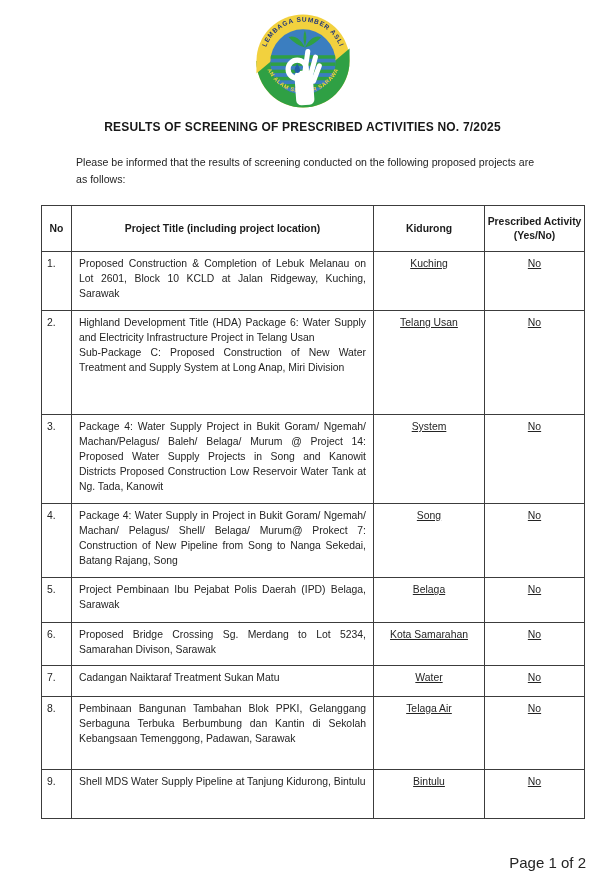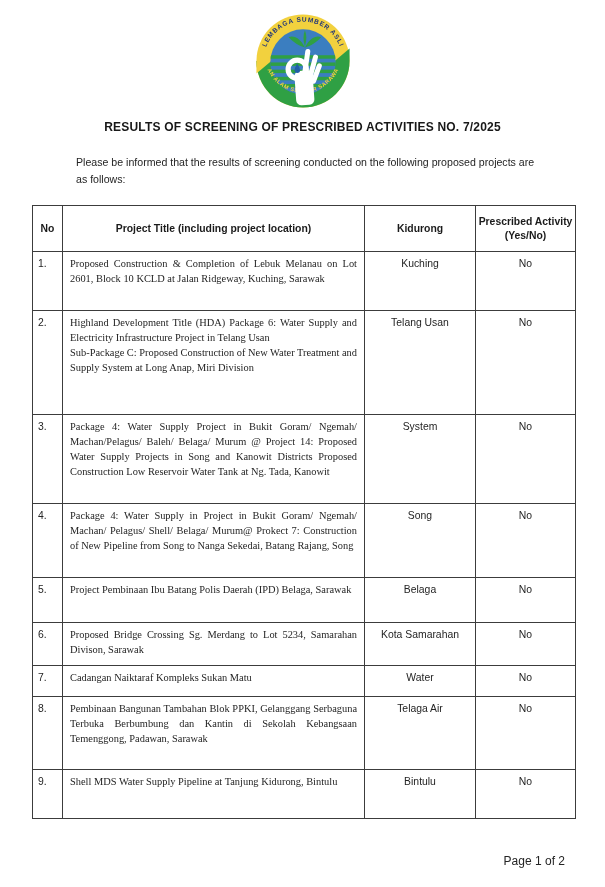--- a/index.html
+++ b/index.html
@@ -13,43 +13,43 @@
     width:96px; height:96px;
   }
   .doc-title {
     position:absolute; top:120px; left:0; width:100%;
     text-align:center; font-size:12px; font-weight:700; letter-spacing:0.2px; color:#181818;
   }
   .intro {
     position:absolute; top:154px; left:28px; width:552px;
     font-size:10.6px; line-height:1.6; color:#242424; white-space:pre-wrap;margin-left:48px;
   }
-  .tbl-wrap { position:absolute; top:205px; left:32px; width:543px; }
+  .tbl-wrap { position:absolute; top:205px; left:41px; width:543px; }
   table { border-collapse:collapse; width:100%; table-layout:fixed; font-size:10.4px; color:#242424; }
   th, td { border:1px solid #3c3c3c; }
   th {
     font-weight:700; text-align:center; vertical-align:middle;
     padding:3px 2px; line-height:1.32; height:46px; color:#1b1b1b;
   }
   td { vertical-align:top; padding:4px 7px 4px 7px; line-height:1.45; }
   .c-no   { text-align:left; padding-left:5px; padding-right:2px; }
-  .c-title{ text-align:justify; white-space:pre-wrap;font-family:Liberation Serif, serif; }
-  .c-loc, .c-pa { text-align:center; padding-left:2px; padding-right:2px; }
+  .c-title{ text-align:justify; white-space:pre-wrap; }
+  .c-loc, .c-pa { text-align:center; padding-left:2px; padding-right:2px;text-decoration:underline; }
   tbody tr:nth-child(1) td { height:59px; }
   tbody tr:nth-child(2) td { height:104px; }
   tbody tr:nth-child(3) td { height:89px; }
   tbody tr:nth-child(4) td { height:74px; }
   tbody tr:nth-child(5) td { height:45px; }
   tbody tr:nth-child(6) td { height:43px; }
   tbody tr:nth-child(7) td { height:31px; }
   tbody tr:nth-child(8) td { height:73px; }
   tbody tr:nth-child(9) td { height:49px; }
   .pagenum {
-    position:absolute; top:854px; right:40px;
-    font-size:12px; color:#242424;text-align:center;
+    position:absolute; top:854px; right:19px;
+    font-size:15px; color:#242424;text-align:center;
   }
 </style>
 </head>
 <body>
 
 <div class="page">
 
   <svg class="logo" viewBox="0 0 100 100">
     <defs>
       <clipPath id="innerClip">
@@ -141,33 +141,33 @@
           <td class="c-pa">No</td>
         </tr>
         <tr>
           <td class="c-no">4.</td>
           <td class="c-title">Package 4: Water Supply in Project in Bukit Goram/ Ngemah/ Machan/ Pelagus/ Shell/ Belaga/ Murum@ Prokect 7: Construction of New Pipeline from Song to Nanga Sekedai, Batang Rajang, Song</td>
           <td class="c-loc">Song</td>
           <td class="c-pa">No</td>
         </tr>
         <tr>
           <td class="c-no">5.</td>
-          <td class="c-title">Project Pembinaan Ibu Batang Polis Daerah (IPD) Belaga, Sarawak</td>
+          <td class="c-title">Project Pembinaan Ibu Pejabat Polis Daerah (IPD) Belaga, Sarawak</td>
           <td class="c-loc">Belaga</td>
           <td class="c-pa">No</td>
         </tr>
         <tr>
           <td class="c-no">6.</td>
           <td class="c-title">Proposed Bridge Crossing Sg. Merdang to Lot 5234, Samarahan Divison, Sarawak</td>
           <td class="c-loc">Kota Samarahan</td>
           <td class="c-pa">No</td>
         </tr>
         <tr>
           <td class="c-no">7.</td>
-          <td class="c-title">Cadangan Naiktaraf Kompleks Sukan Matu</td>
+          <td class="c-title">Cadangan Naiktaraf Treatment Sukan Matu</td>
           <td class="c-loc">Water</td>
           <td class="c-pa">No</td>
         </tr>
         <tr>
           <td class="c-no">8.</td>
           <td class="c-title">Pembinaan Bangunan Tambahan Blok PPKI, Gelanggang Serbaguna Terbuka Berbumbung dan Kantin di Sekolah Kebangsaan Temenggong, Padawan, Sarawak</td>
           <td class="c-loc">Telaga Air</td>
           <td class="c-pa">No</td>
         </tr>
         <tr>

